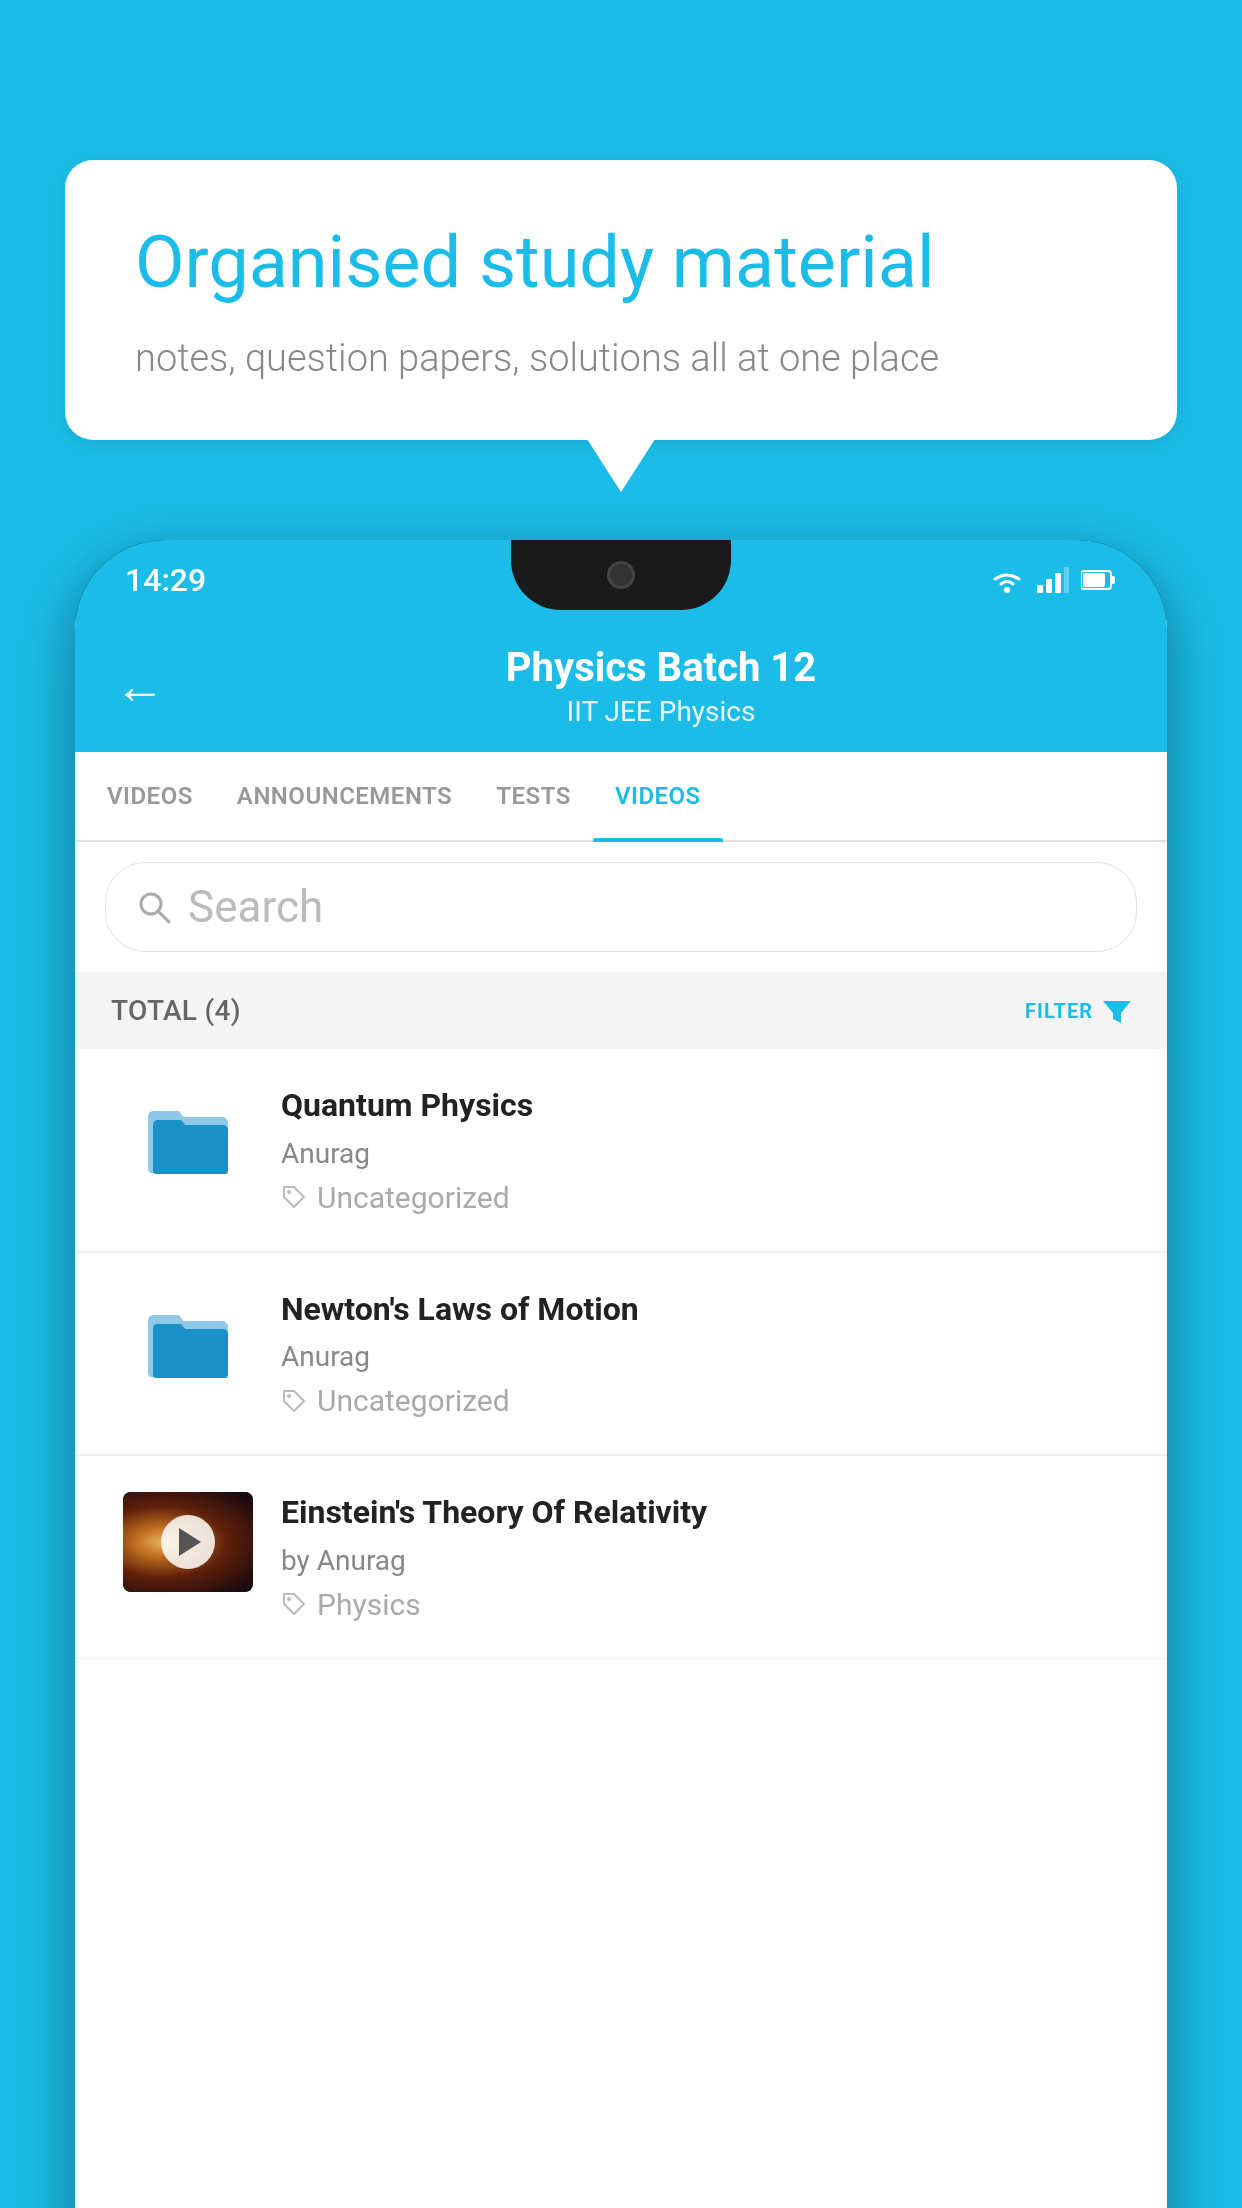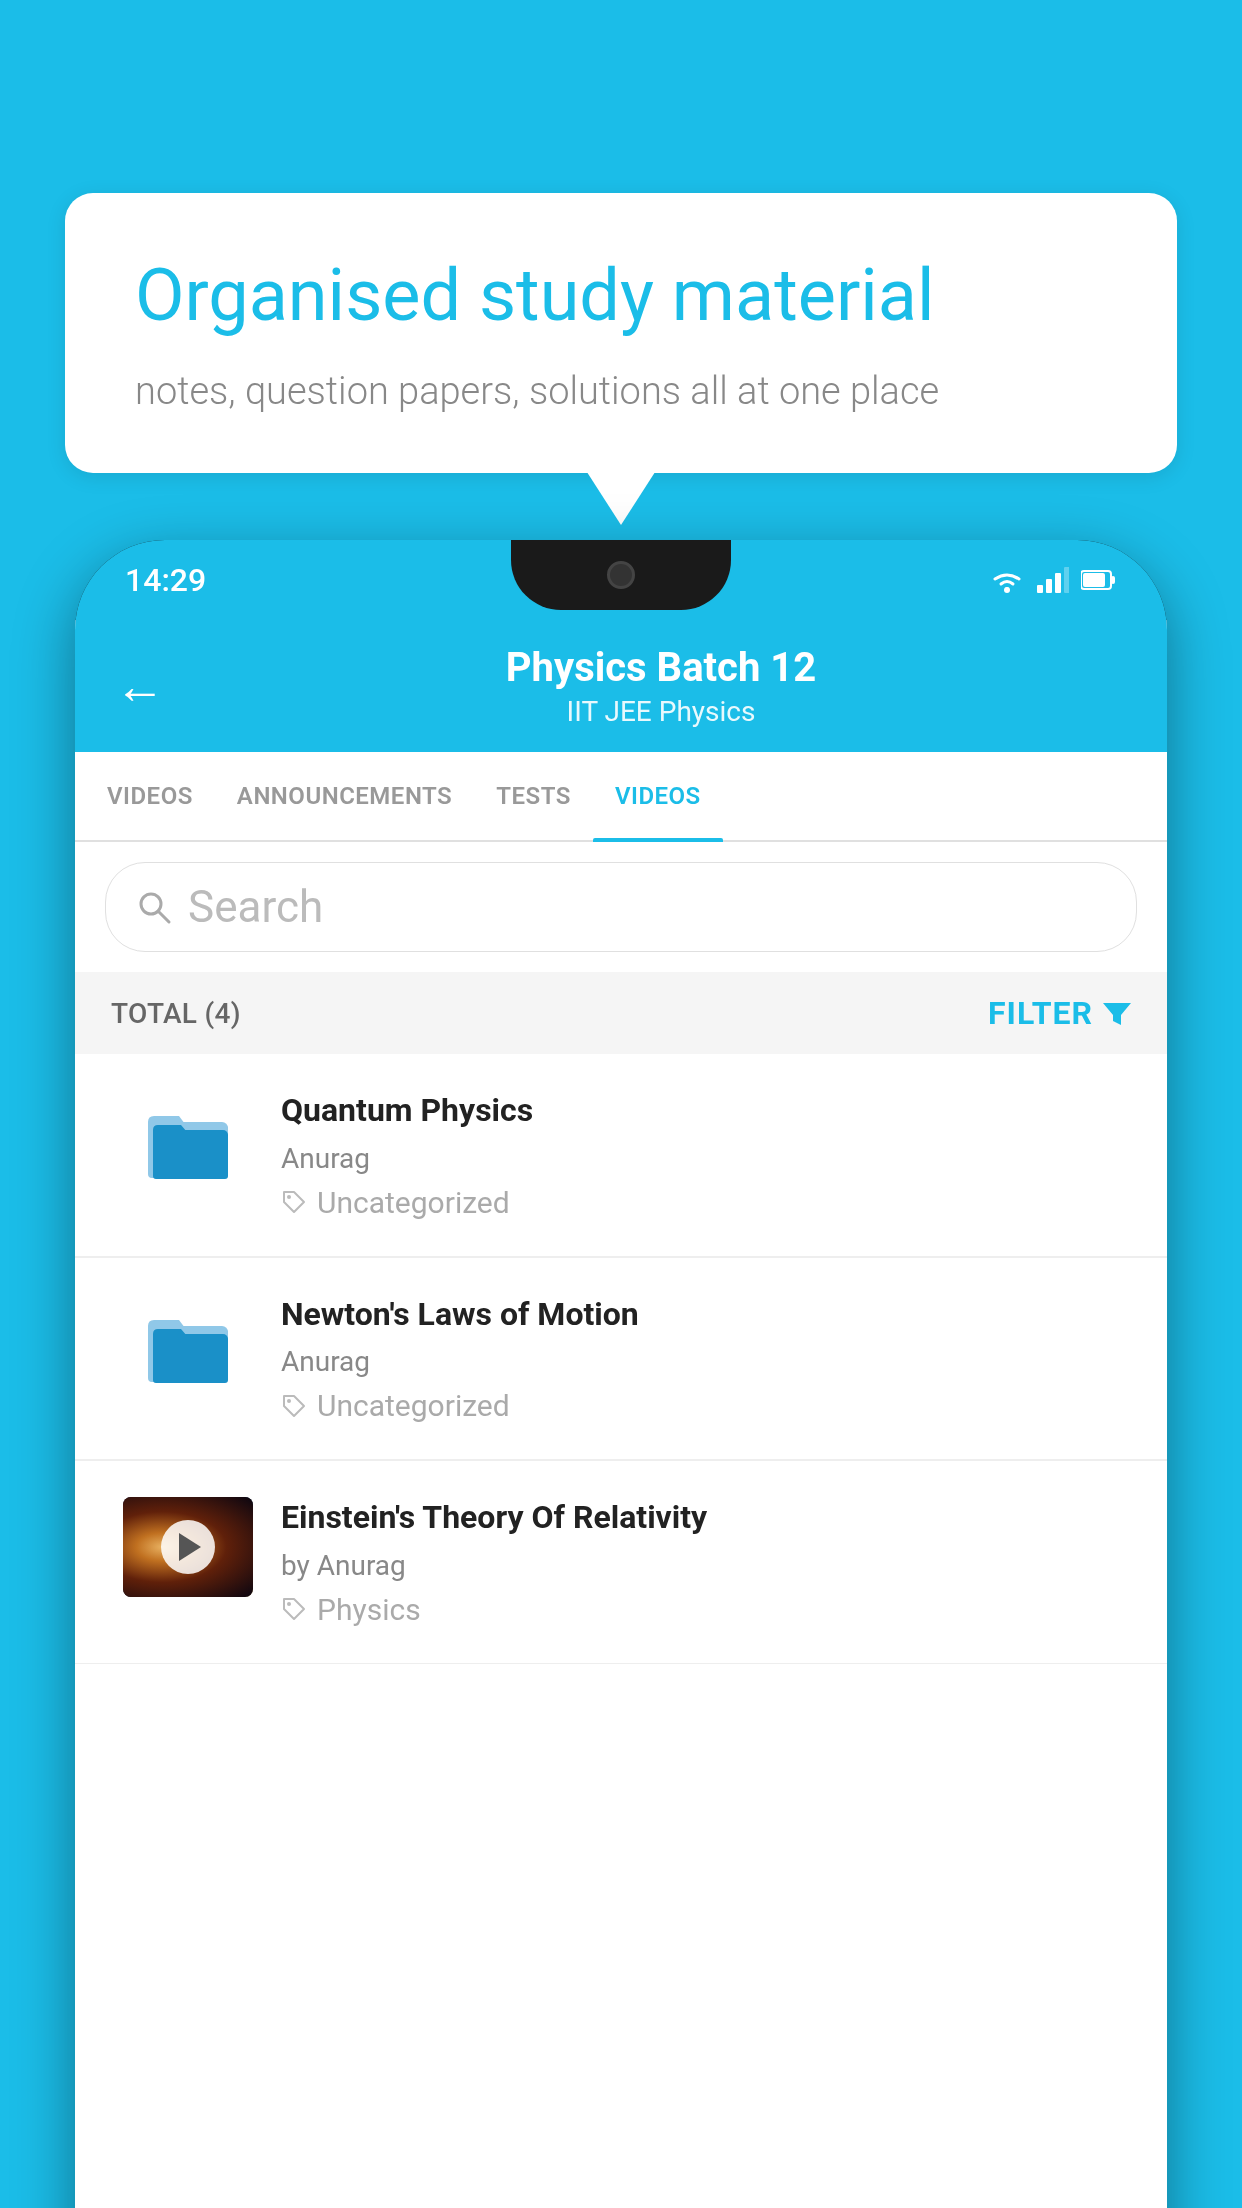--- a/index.html
+++ b/index.html
@@ -20,21 +20,20 @@
       left: 65px;
       right: 65px;
     }
 
     .speech-bubble {
       background: white;
       border-radius: 28px;
       padding: 60px 70px;
       box-shadow: 0 4px 20px rgba(0,0,0,0.1);
       position: relative;
-      margin-top: 33px;
     }
 
     .speech-bubble::after {
       content: '';
       position: absolute;
       bottom: -52px;
       left: 50%;
       transform: translateX(-50%);
       width: 0;
       height: 0;
@@ -233,21 +232,21 @@
       font-size: 28px;
       font-weight: 500;
       letter-spacing: 0.3px;
     }
 
     .filter-btn {
       display: flex;
       align-items: center;
       gap: 10px;
       color: #1bbde8;
-      font-size: 32px;
+      font-size: 20px;
       font-weight: 700;
       letter-spacing: 1px;
       cursor: pointer;
     }
 
     
     .video-list {
       background: white;
     }
 

